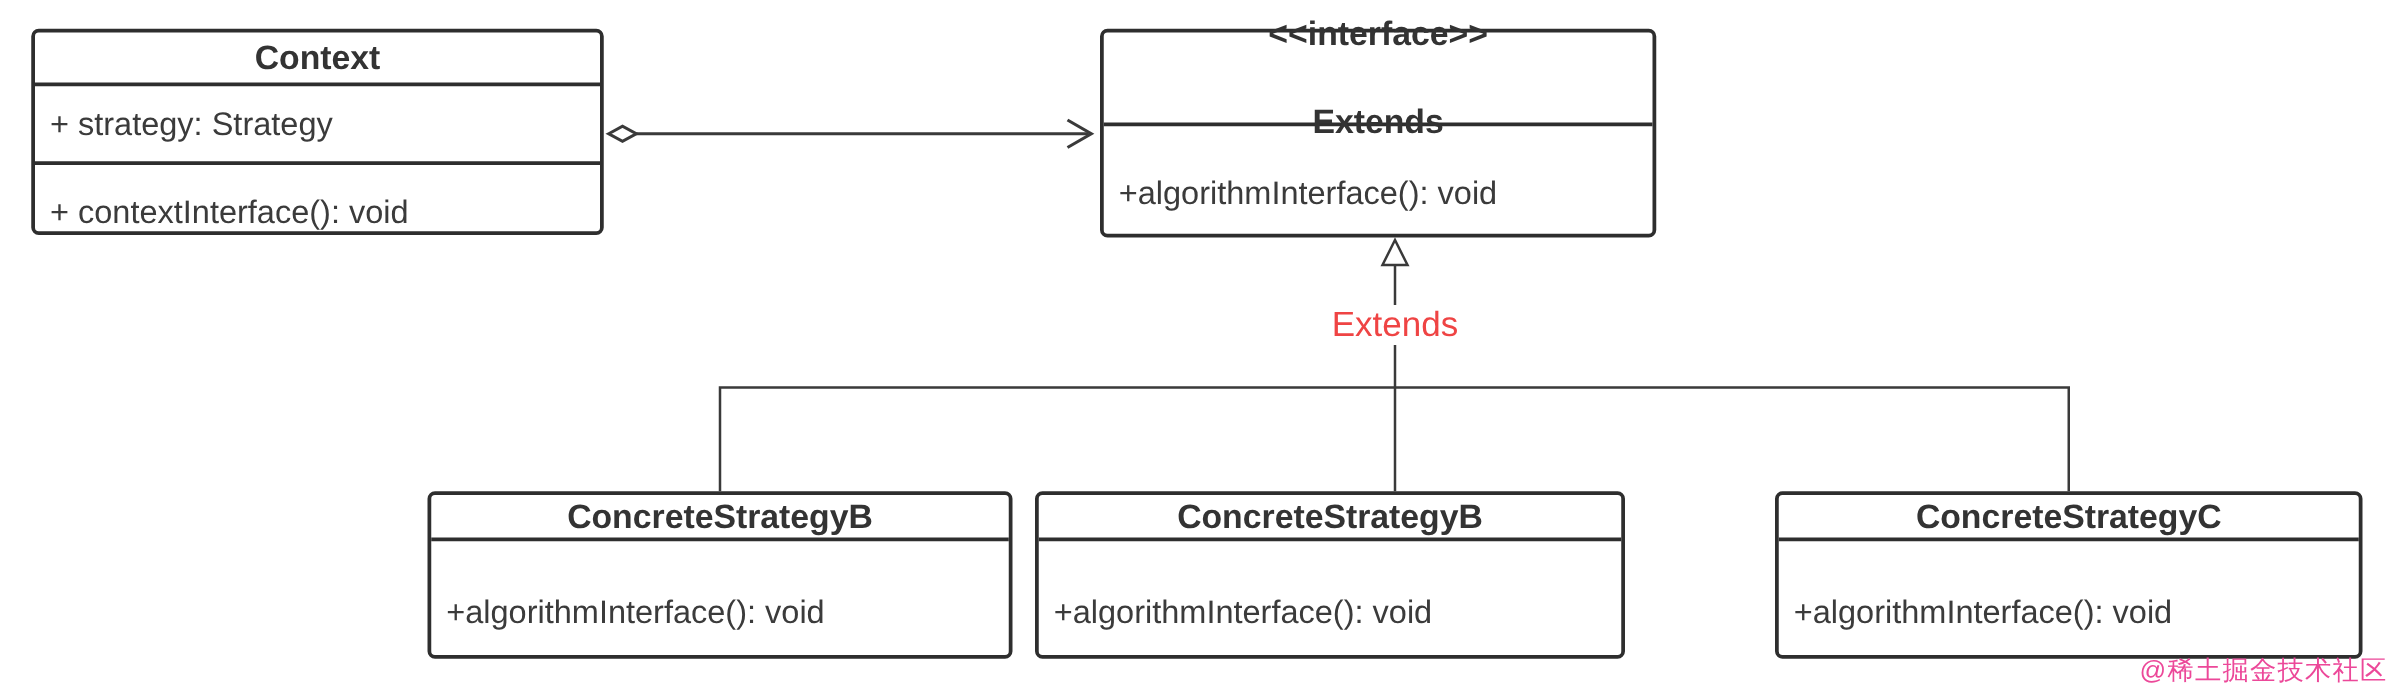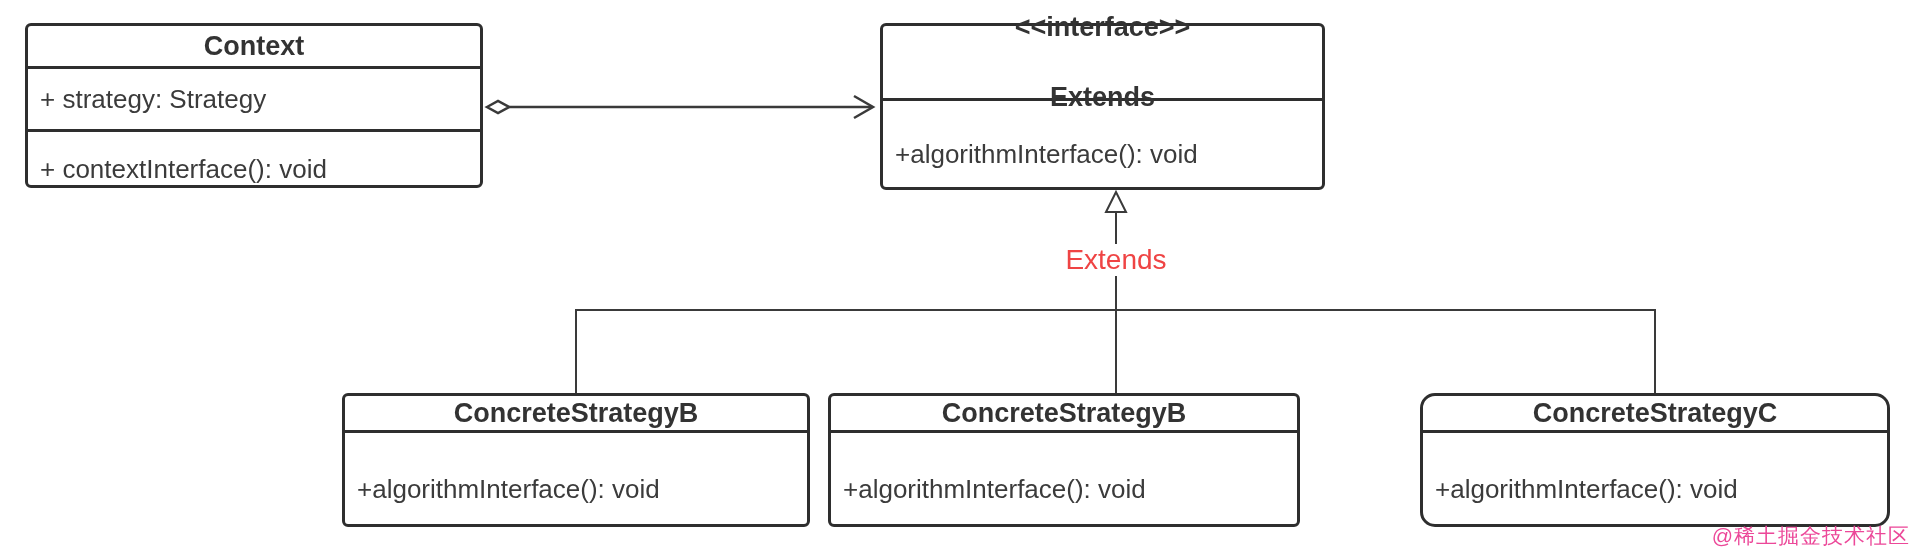--- a/index.html
+++ b/index.html
@@ -117,21 +117,21 @@
   <div class="uml-box" style="left:342px; top:393px; width:468px; height:134px;">
     <div class="uml-title concrete-title">ConcreteStrategyB</div>
     <div class="uml-row fill">+algorithmInterface(): void</div>
   </div>
 
   <div class="uml-box" style="left:828px; top:393px; width:472px; height:134px;">
     <div class="uml-title concrete-title">ConcreteStrategyB</div>
     <div class="uml-row fill">+algorithmInterface(): void</div>
   </div>
 
-  <div class="uml-box" style="left:1420px; top:393px; width:470px; height:134px;border-radius:15px;">
+  <div class="uml-box" style="left:1420px; top:393px; width:470px; height:134px;">
     <div class="uml-title concrete-title">ConcreteStrategyC</div>
     <div class="uml-row fill">+algorithmInterface(): void</div>
   </div>
 
   <div class="extends-label">Extends</div>
 
   <div class="watermark">@稀土掘金技术社区</div>
 
 </div>
 

